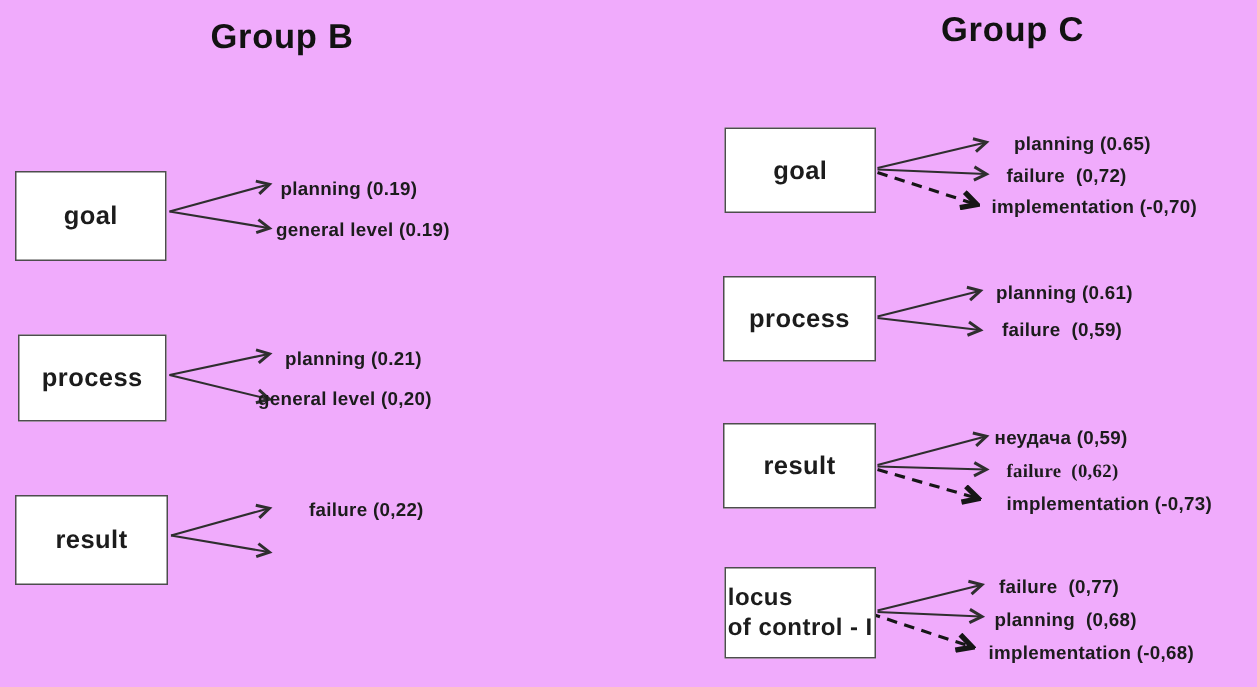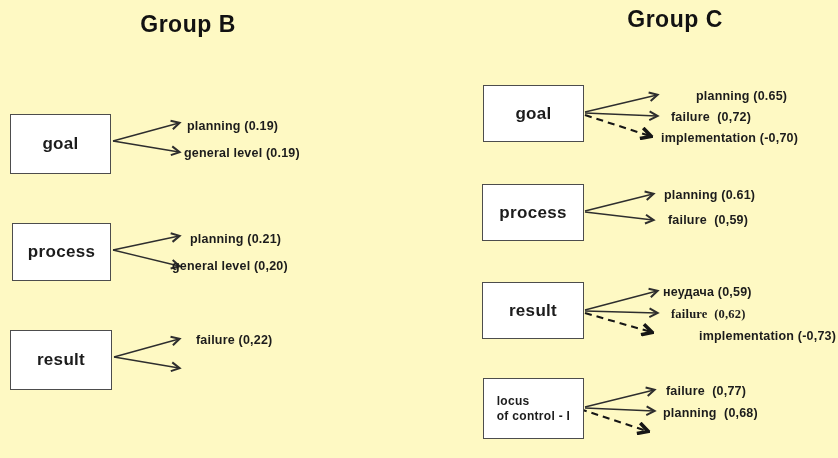--- a/index.html
+++ b/index.html
@@ -1,19 +1,19 @@
 <!DOCTYPE html>
 <html><head>
 <meta charset="utf-8">
 <style>
   html,body{margin:0;padding:0;background:#fff;}
   .canvas{
     position:relative;
     width:838px;height:458px;
-    background:#fef9c3;
+    background:#f0abfc;
     font-family:"Liberation Sans", sans-serif;
     overflow:hidden;
   }
   .arrow-layer{position:absolute;left:0;top:0;width:838px;height:458px;}
   .group-title{
     position:absolute;
     font-size:23px;font-weight:bold;color:#121212;
     letter-spacing:.5px;text-align:center;width:220px;
   }
   .title-b{left:78px;top:11px;}
@@ -23,21 +23,21 @@
     border:1.5px solid #4d4d4d;
     background:#ffffff;
     display:flex;align-items:center;justify-content:center;
     box-sizing:border-box;
   }
   .node-label{
     font-weight:bold;color:#1c1c1c;font-size:17px;
     white-space:pre-line;text-align:left;line-height:1.25;
     letter-spacing:.3px;
   }
-  .node-locus .node-label{font-size:12px;}
+  .node-locus .node-label{font-size:16px;}
   .out{
     position:absolute;
     font-size:12.5px;font-weight:bold;color:#1c1c1c;
     line-height:14px;white-space:pre;letter-spacing:.2px;
   }
 </style>
 </head>
 <body>
 
 <div class="canvas">
@@ -101,29 +101,30 @@
   </div>
   <div class="node node-locus" style="left:483px;top:378px;width:101px;height:61px;">
     <span class="node-label">locus
 of control - I</span>
   </div>
 
   <div class="out" style="left:187px;top:119px;">planning (0.19)</div>
   <div class="out" style="left:184px;top:146px;">general level (0.19)</div>
   <div class="out" style="left:190px;top:232px;">planning (0.21)</div>
   <div class="out" style="left:172px;top:259px;">general level (0,20)</div>
-  <div class="out" style="left:196px;top:333px;">failure (0,22)</div>
+  <div class="out" style="left:206px;top:333px;">failure (0,22)</div>
 
-  <div class="out" style="left:668px;top:89px;padding-left:28px;">planning (0.65)</div>
+  <div class="out" style="left:648px;top:89px;padding-left:28px;">planning (0.65)</div>
   <div class="out" style="left:671px;top:110px;">failure  (0,72)</div>
   <div class="out" style="left:661px;top:131px;">implementation (-0,70)</div>
 
   <div class="out" style="left:664px;top:188px;">planning (0.61)</div>
   <div class="out" style="left:668px;top:213px;">failure  (0,59)</div>
 
   <div class="out" style="left:663px;top:285px;">неудача (0,59)</div>
   <div class="out" style="left:671px;top:307px;font-family:Liberation Serif, serif;">failure  (0,62)</div>
-  <div class="out" style="left:666px;top:329px;padding-left:33px;">implementation (-0,73)</div>
+  <div class="out" style="left:638px;top:329px;padding-left:33px;">implementation (-0,73)</div>
 
   <div class="out" style="left:666px;top:384px;">failure  (0,77)</div>
   <div class="out" style="left:663px;top:406px;text-align:center;">planning  (0,68)</div>
+  <div class="out" style="left:659px;top:428px;">implementation (-0,68)</div>
 
 </div>
 
 </body></html>

